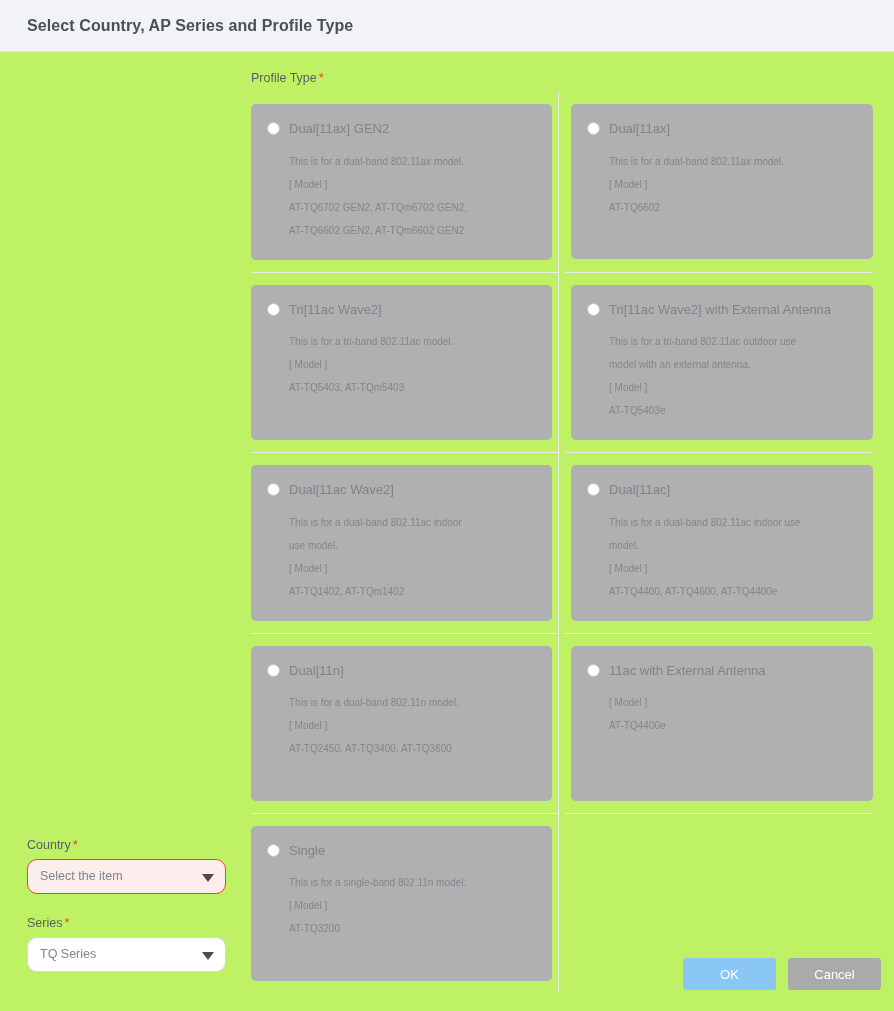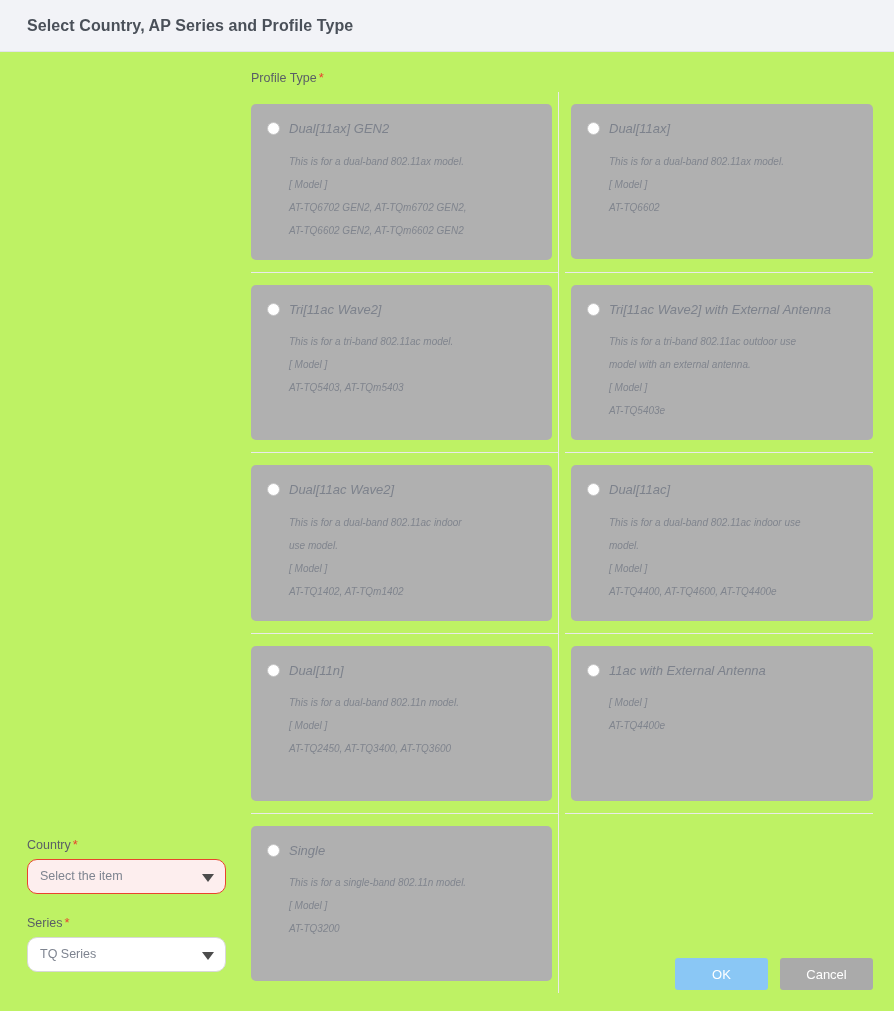--- a/index.html
+++ b/index.html
@@ -73,21 +73,20 @@
   .right-col {
     flex: 1 1 auto;
     padding: 18px 21px 0 11px;
   }
   .grid-wrap { position: relative; }
   .grid {
     display: grid;
     grid-template-columns: 1fr 1fr;
     column-gap: 6px;
     row-gap: 0;
-    font-style: italic;
   }
   .cell {
     padding: 0 0 12px 0;
     border-bottom: 1px solid #eaeaea;
   }
   .cell.col-left  { border-right: 1px solid #eaeaea; padding-right: 6px; }
   .cell.col-right { padding-left: 6px; }
   .cell.no-border-bottom { border-bottom: none; }
   .cell.empty { background: transparent; }
   .cell-inner { padding-top: 12px; }
@@ -121,21 +120,21 @@
   .card-line {
     font-size: 10px;
     color: #80858e;
     line-height: 23px;
     white-space: pre-wrap;
   }
 
   
   .footer {
     position: absolute;
-    right: 21px;
+    right: 13px;
     bottom: 21px;
     display: flex;
     gap: 12px;
   }
   .btn {
     width: 93px; height: 32px;
     border: none; border-radius: 3px;
     font-size: 13px;
     color: #ffffff;
     cursor: pointer;

